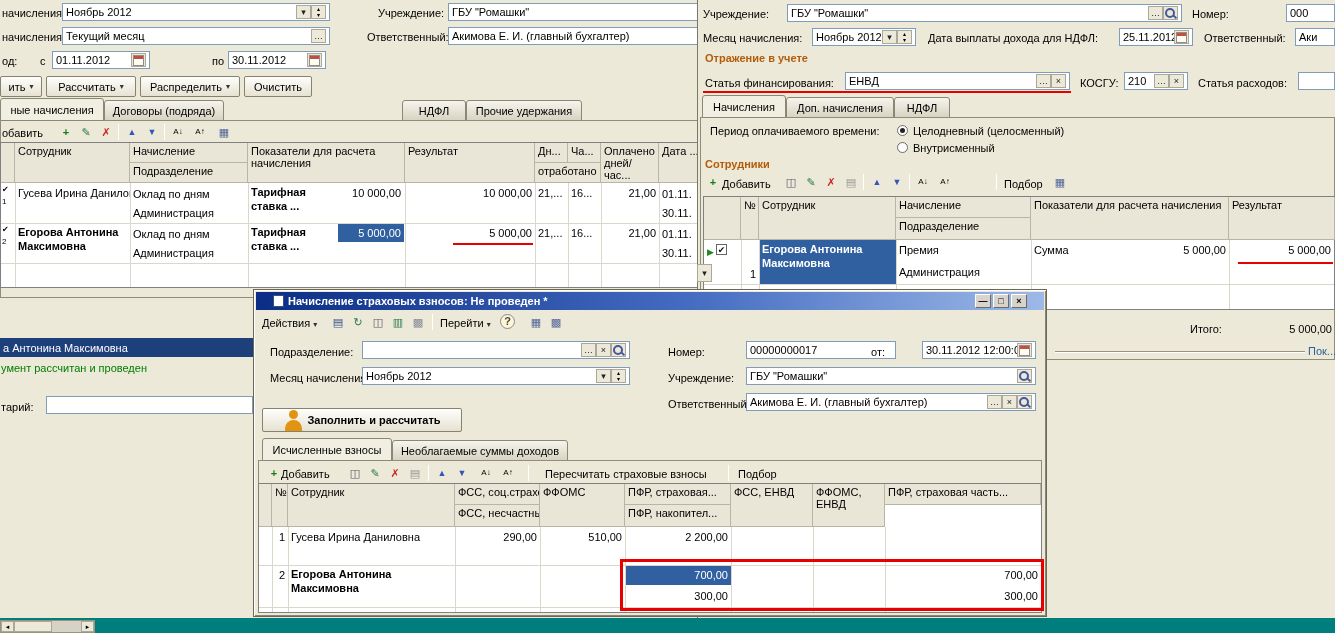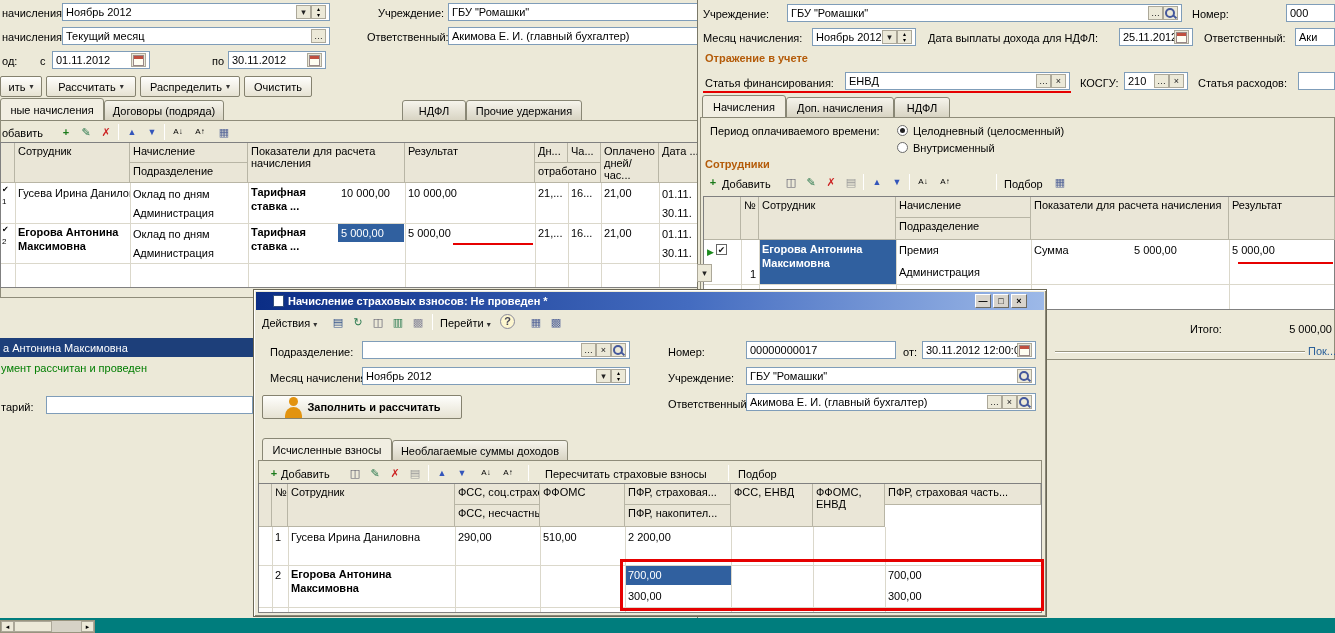--- a/index.html
+++ b/index.html
@@ -17,21 +17,21 @@
 .btn{position:absolute;display:flex;align-items:center;justify-content:center;gap:4px;background:linear-gradient(#fefefc,#e6e2d2);border:1px solid #85826f;border-radius:2px;height:21px;}
 .arr{font-size:8px;color:#333;}
 .tab{position:absolute;display:flex;align-items:center;justify-content:center;background:linear-gradient(#f6f4ec,#d8d4c3);border:1px solid #898775;border-radius:3px 3px 0 0;height:21px;}
 .tab.on{background:#f1eee2;height:23px;z-index:2;}
 .sect{position:absolute;font-weight:bold;color:#b45b09;white-space:nowrap;}
 .gridbg{position:absolute;background:#fff;border:1px solid #808080;}
 .gh{position:absolute;background:#eae6d7;border-right:1px solid #b8b5a5;border-bottom:1px solid #b8b5a5;padding:2px 3px;overflow:hidden;white-space:nowrap;}
 .gh.wrap{white-space:normal;line-height:12px;}
 .gc{position:absolute;padding:2px 3px;overflow:hidden;white-space:nowrap;line-height:16px;}
 .gc.wrap{white-space:normal;line-height:14px;font-weight:bold;}
-.num{text-align:left;}
+.num{text-align:right;}
 .sel{background:#30609f;color:#fff;}
 .vline{position:absolute;width:1px;background:#dbd8cb;}
 .hline{position:absolute;height:1px;background:#dbd8cb;}
 .vsep{position:absolute;width:1px;background:#b0ac9c;border-right:1px solid #fff;height:16px;}
 .icon{position:absolute;width:16px;height:16px;display:flex;align-items:center;justify-content:center;font-size:11px;line-height:1;}
 .titlebar{position:absolute;display:flex;align-items:center;background:linear-gradient(90deg,#0b2d85,#446cc0 55%,#9db9e8);color:#fff;font-weight:bold;padding:0 17px;height:18px;}
 .wbtn{width:16px;height:14px;margin-left:2px;background:#d8d4cc;border:1px solid;border-color:#fff #6d6a60 #6d6a60 #fff;display:flex;align-items:center;justify-content:center;font-size:9px;color:#000;flex:none;}
 .docicon{width:11px;height:12px;background:#fff;border:1px solid #35507c;flex:none;margin-right:4px;}
 .radio{position:absolute;width:11px;height:11px;border:1px solid #6a6a6a;border-radius:50%;background:#fff;}
 .radio.on::after{content:"";position:absolute;left:2px;top:2px;width:5px;height:5px;border-radius:50%;background:#222;}
@@ -388,21 +388,21 @@
           <span class="sq">×</span>
           <span class="sq">
             <span class="mag"></span>
           </span>
         </span>
     </div>
     <div class="lbl" style="left:668px;top:345px">Номер:</div>
     <div class="fld" style="left:746px;top:341px;width:150px">
         <span class="val">00000000017</span>
       </div>
-    <div class="lbl" style="left:903px;top:345px">от:</div>
+    <div class="lbl" style="left:871px;top:345px">от:</div>
     <div class="fld" style="left:922px;top:341px;width:114px">
       <span class="val">30.11.2012 12:00:00</span>
       <span class="fbtns">
           <span class="sq">
             <span class="cal"></span>
           </span>
         </span>
     </div>
 
     <div class="lbl" style="left:270px;top:371px">Месяц начисления:</div>
@@ -431,21 +431,21 @@
       <span class="val">Акимова Е. И. (главный бухгалтер)</span>
       <span class="fbtns">
           <span class="sq">…</span>
           <span class="sq">×</span>
           <span class="sq">
             <span class="mag"></span>
           </span>
         </span>
     </div>
 
-    <div class="btn" style="left:262px;top:395px;width:200px;height:24px;font-weight:bold">
+    <div class="btn" style="left:262px;top:408px;width:200px;height:24px;font-weight:bold">
       <span class="person"></span>
       <span>Заполнить и рассчитать</span>
     </div>
 
     <div class="tab on" style="left:262px;top:438px;width:130px">Исчисленные взносы</div>
     <div class="tab" style="left:392px;top:440px;width:176px">Необлагаемые суммы доходов</div>
     <div class="panel" style="left:258px;top:460px;width:784px;height:153px;background:#ece9d8"></div>
 
     <div class="icon" style="left:266px;top:465px;color:#1a7a1a;font-weight:bold">+</div>
     <div class="lbl" style="left:281px;top:467px">Добавить</div>

